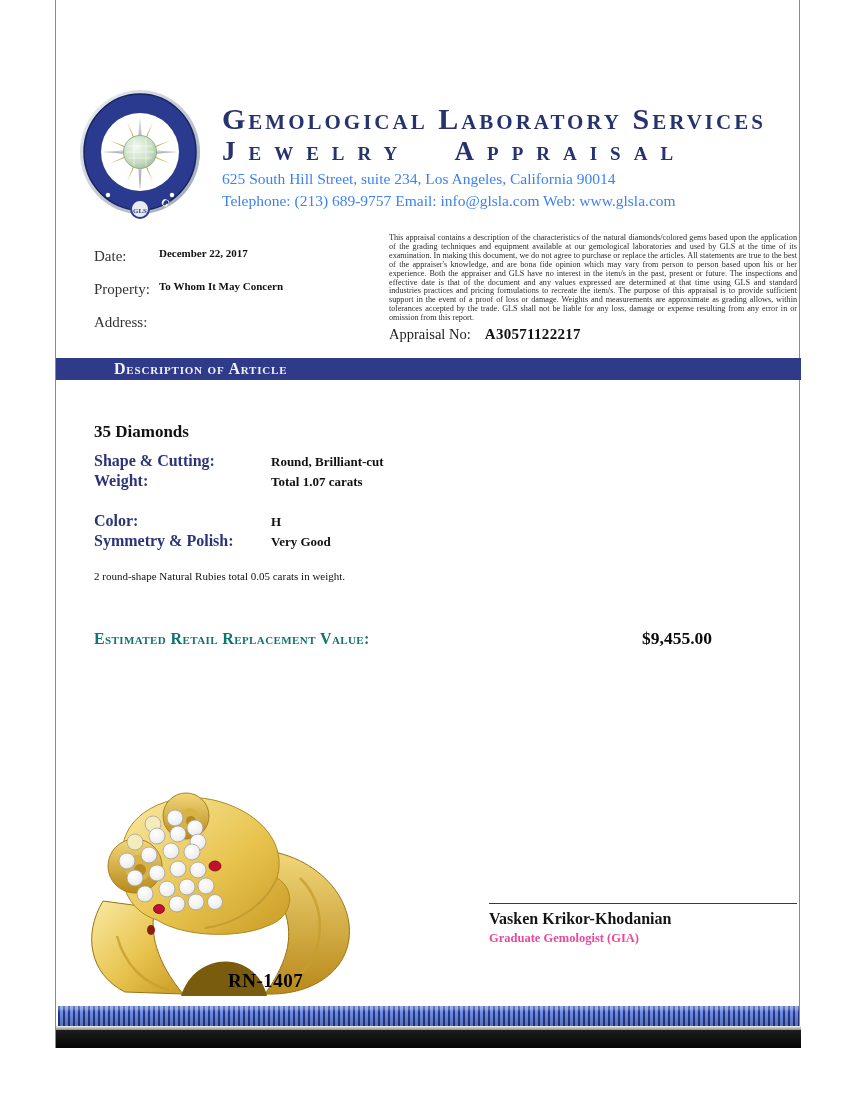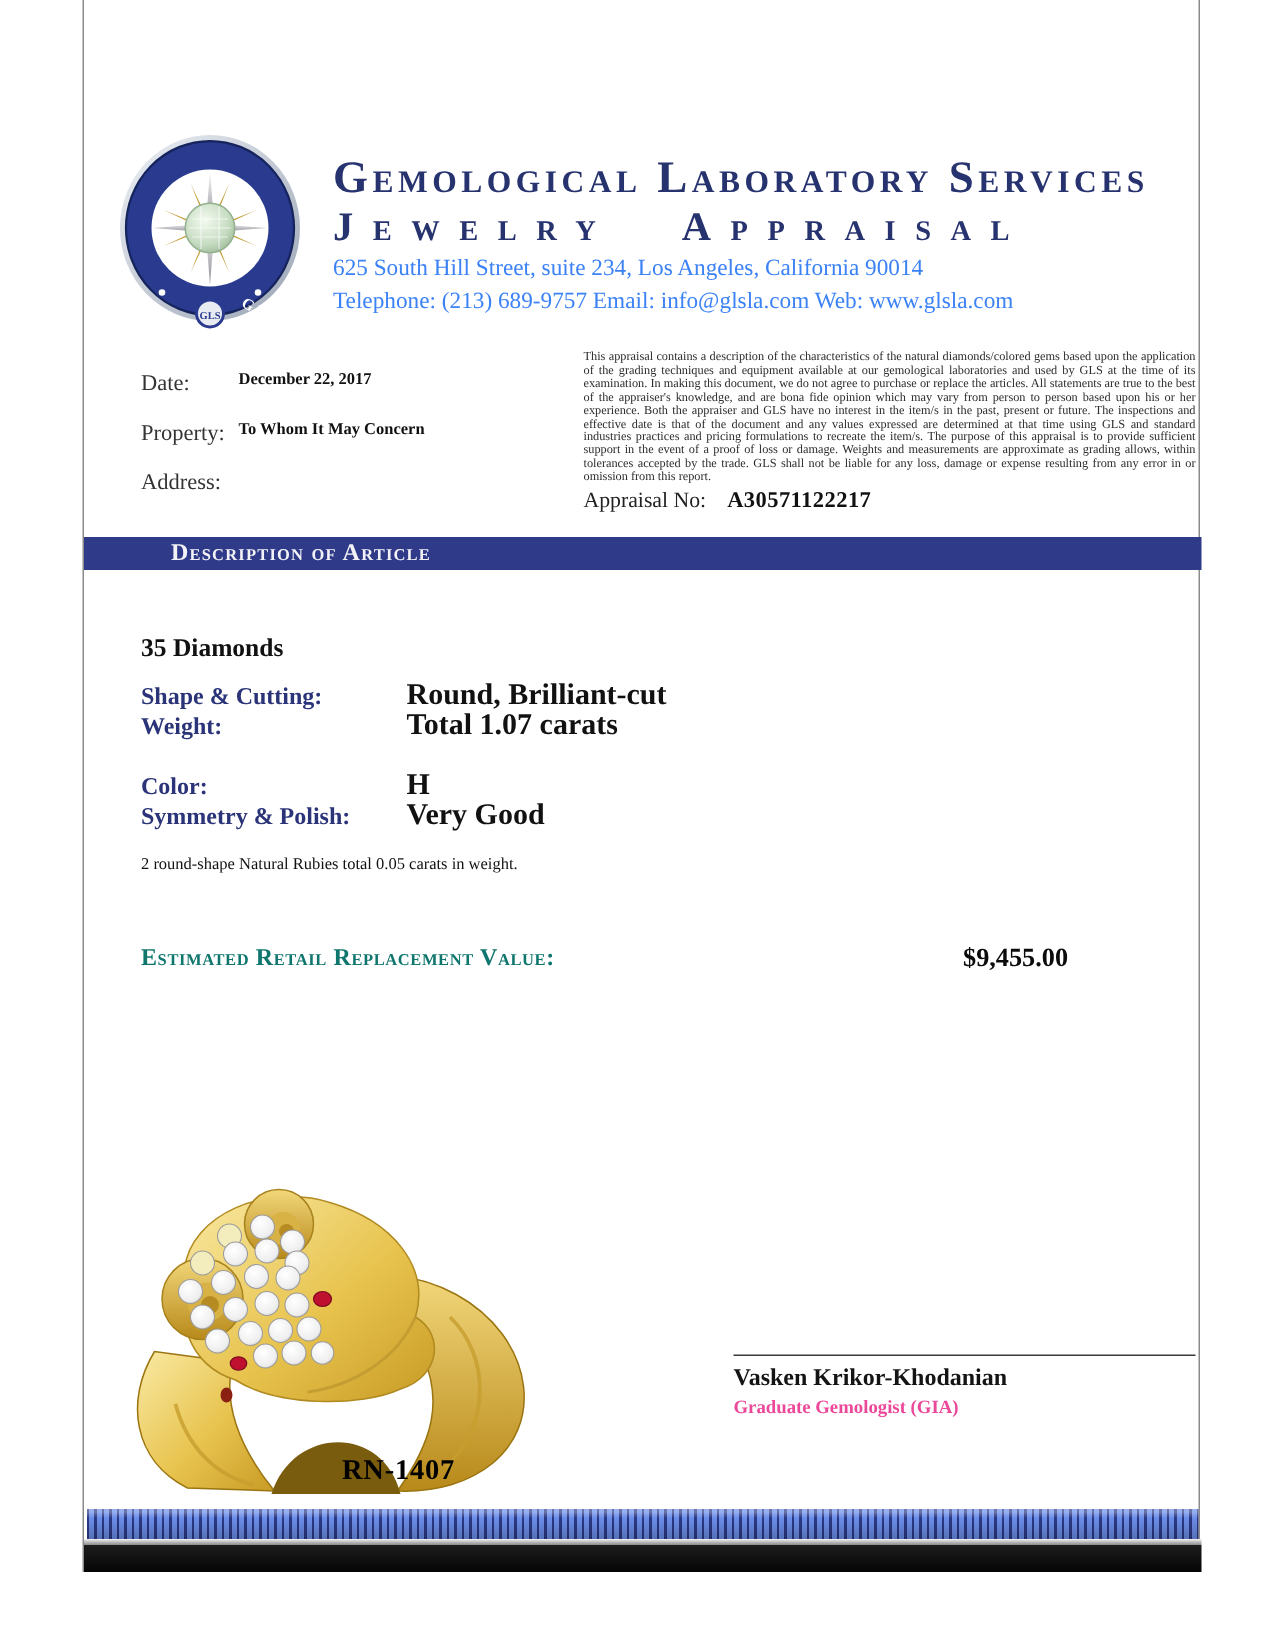--- a/index.html
+++ b/index.html
@@ -51,21 +51,21 @@
   #section-bar span {
     font-variant:small-caps; font-weight:bold; color:#f2f2f7;
     font-size:16px; letter-spacing:.8px; line-height:20px;
   }
 
   
   .desc-line { left:38px; font-size:17px; font-weight:bold; color:#111; white-space:nowrap; }
   #desc1 { top:396px; } #desc2 { top:422px; }
   .spec-row { left:38px; height:20px; white-space:nowrap; }
   .spec-label { display:inline-block; width:177px; font-size:16px; font-weight:bold; color:#2b3478; }
-  .spec-value { font-size:20px; font-weight:bold; color:#111; }
+  .spec-value { font-size:13px; font-weight:bold; color:#111; }
   #extra-line { left:38px; top:570px; font-size:11px; font-weight:normal; color:#111; white-space:nowrap; }
 
   
   #erv-label { left:38px; top:630px; font-variant:small-caps; font-weight:bold;
     font-size:16px; letter-spacing:.4px; color:#0f766e; white-space:nowrap; }
   #erv-value { left:586px; top:628px; font-size:17.5px; font-weight:bold; color:#0b0b0b; }
 
   
   #ring-art { left:8px; top:786px; width:312px; height:218px; }
   #photo-caption { left:172px; top:970px; font-size:19px; font-weight:bold;

